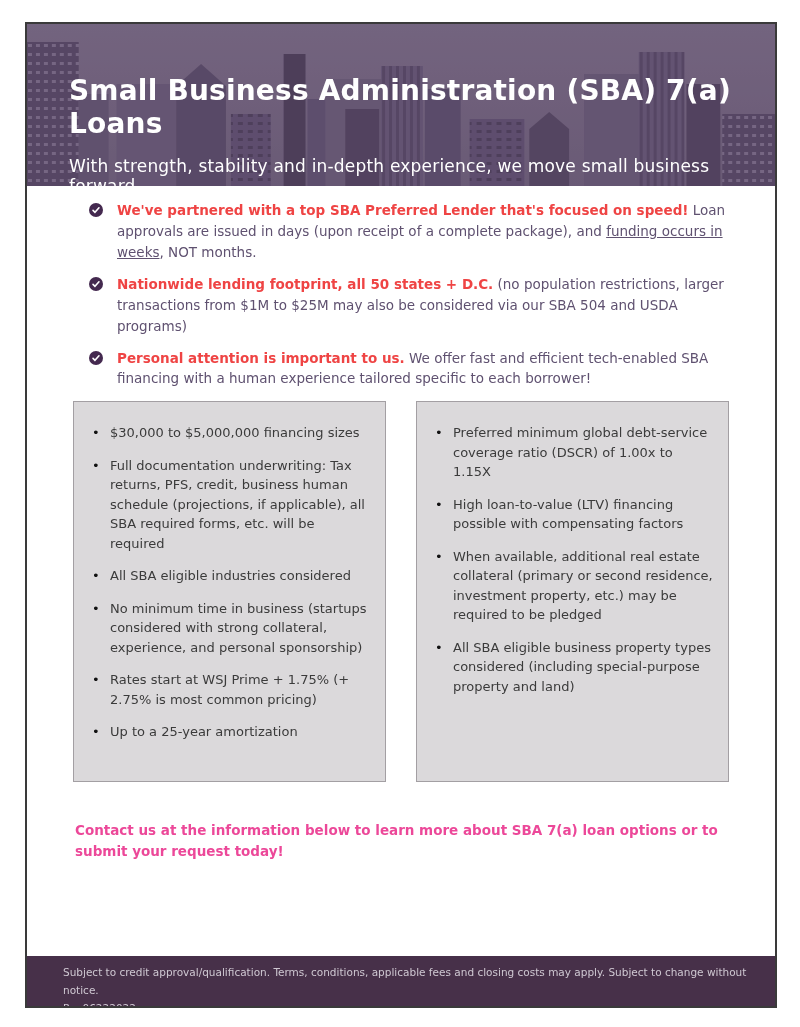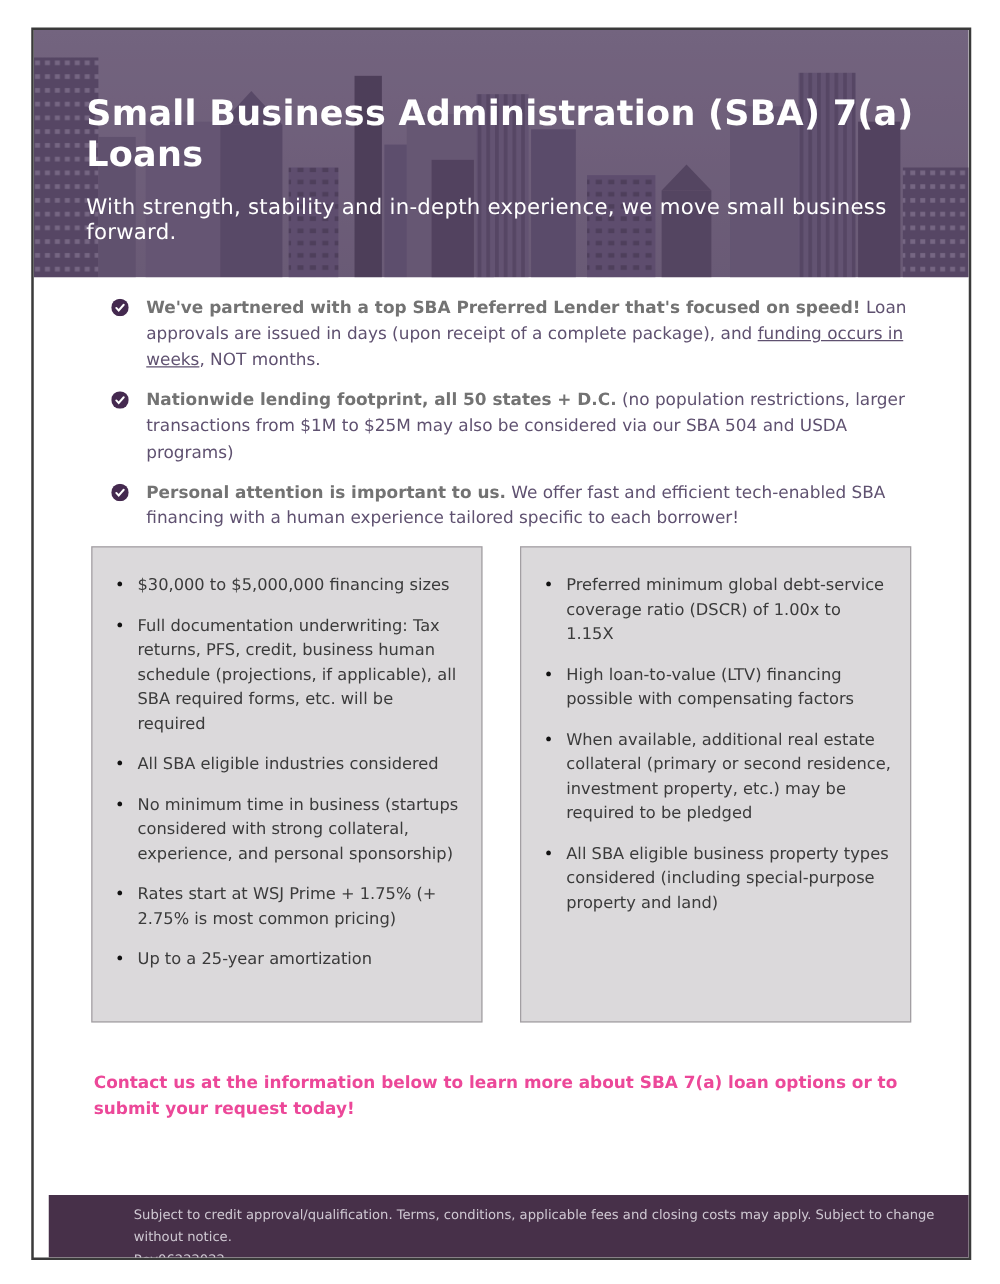--- a/index.html
+++ b/index.html
@@ -5,51 +5,51 @@
   * { margin:0; padding:0; box-sizing:border-box; }
   html,body { background:#ffffff; font-family:"DejaVu Sans","Liberation Sans",sans-serif; }
   .canvas { width:800px; height:1027px; margin:0 auto; position:relative; background:#fff; }
 
   .page {
     position:absolute; left:25px; top:22px; width:752px; height:986px;
     border:2px solid #3a3a3a; background:#fff; overflow:hidden;
   }
 
   
-  .header { position:relative; height:198px; overflow:hidden; }
+  .header { position:relative; height:162px; overflow:hidden; }
   .header svg.skyline { position:absolute; inset:0; width:100%; height:100%; display:block; }
   .header-text { position:absolute; left:42px; top:50px; right:30px; color:#ffffff; }
   .header-title { font-size:28px; font-weight:bold; letter-spacing:0.2px; }
   .header-subtitle { font-size:17px; font-weight:normal; margin-top:16px; letter-spacing:0.2px; }
 
   
   .intro { padding:14px 40px 0 62px; }
   .intro-item { position:relative; padding-left:28px; margin-bottom:11px;
     font-size:13.5px; line-height:1.55; color:#5f5170; }
   .intro-item .check { position:absolute; left:0; top:3px; width:14px; height:14px; }
-  .intro-item b { color:#737373;margin-top:40px; }
+  .intro-item b { color:#ef4444;margin-top:40px; }
   .intro-item .u { text-decoration:underline; }
 
   
   .boxes { display:flex; gap:30px; margin:12px 46px 0; }
   .box { flex:1; background:#dbd9db; border:1px solid #a39fa3; height:381px;
     padding:21px 14px 0 10px; }
   .box ul { list-style:none; }
   .box li { position:relative; padding-left:26px; margin-bottom:13px;
     font-size:13px; line-height:1.5; color:#3b3b3b; }
   .box li::before { content:"•"; position:absolute; left:8px; top:0; color:#111; }
 
   
   .contact { margin:38px 20px 0 48px; max-width:650px; font-weight:bold;
     color:#ec4899; font-size:13.5px; line-height:1.55; }
 
   
-  .footer { position:absolute; left:12px; right:0; bottom:0; height:50px;
+  .footer { position:absolute; left:0; right:0; bottom:0; height:50px;
     background:#473049; color:#cfc8d2; font-size:10.5px; line-height:1.7;
-    padding:8px 20px 0 68px; }
+    padding:8px 20px 0 36px; }
 </style>
 </head>
 <body>
 
 <div class="canvas">
   <div class="page">
 
     <div class="header">
       <svg class="skyline" viewBox="0 0 752 162" preserveAspectRatio="none" aria-hidden="true">
         <defs>

